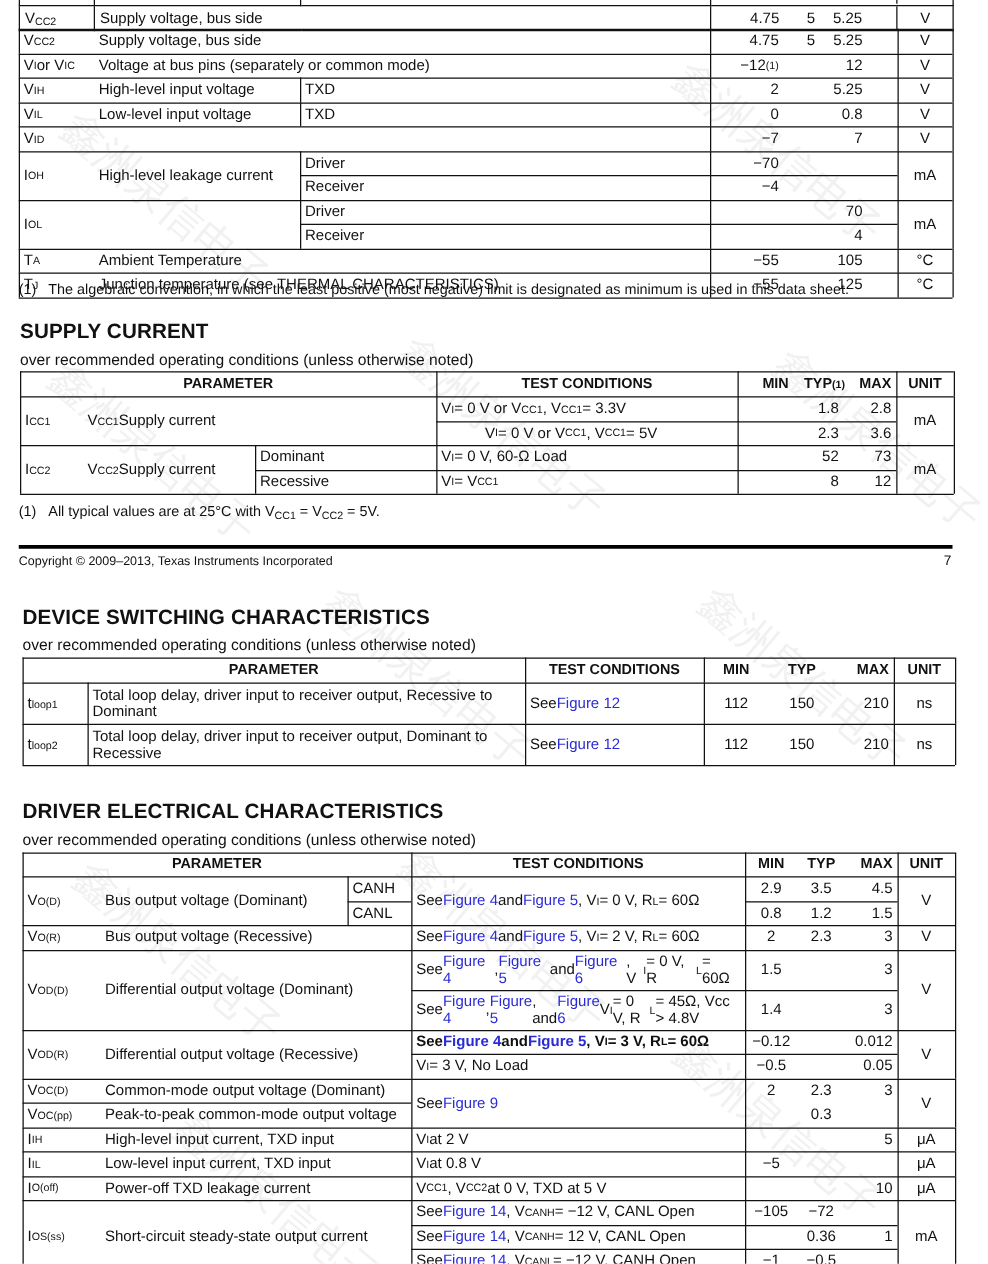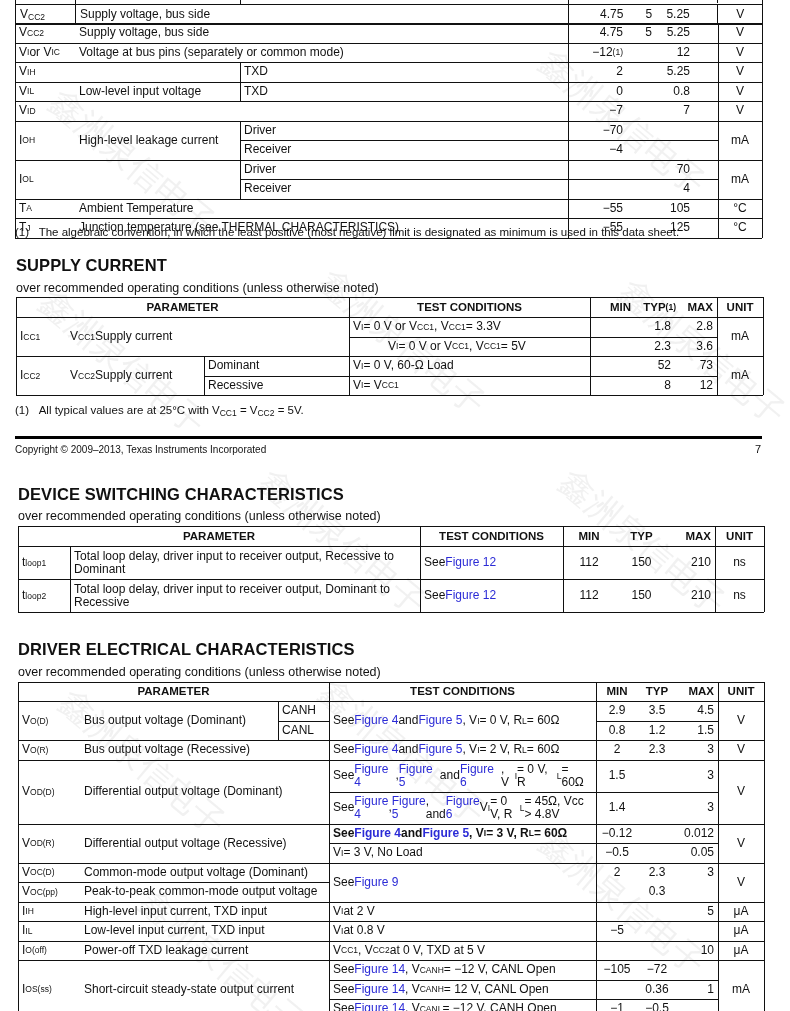--- a/index.html
+++ b/index.html
@@ -92,20 +92,21 @@
     <div style="position: absolute; left: 612px; top: 19.5px; width: 29px; height: 19.5px; box-sizing: border-box; display: flex; align-items: center; padding: 0px 4px; font-size: 12px; line-height: 13px; justify-content: flex-end; white-space: nowrap;"></div>
     <div style="position: absolute; left: 641px; top: 19.5px; width: 38px; height: 19.5px; box-sizing: border-box; display: flex; align-items: center; padding: 0px 4px; font-size: 12px; line-height: 13px; justify-content: flex-end; white-space: nowrap;">12</div>
     <div style="position: absolute; left: 703px; top: 19.5px; width: 44px; height: 19.5px; box-sizing: border-box; display: flex; align-items: center; padding: 0px 4px; font-size: 12px; line-height: 13px; justify-content: center; white-space: nowrap;">V</div>
     <div style="position: absolute; left: 0px; top: 19.5px; width: 747px; height: 0px; border-top: 1.3px solid rgb(17, 17, 17);"></div>
     <div style="position: absolute; left: 0px; top: 19.5px; width: 0px; height: 19.5px; border-left: 1.3px solid rgb(17, 17, 17);"></div>
     <div style="position: absolute; left: 60px; top: 19.5px; width: 0px; height: 0px; border-left: 1.3px solid rgb(17, 17, 17);"></div>
     <div style="position: absolute; left: 553px; top: 19.5px; width: 0px; height: 19.5px; border-left: 1.3px solid rgb(17, 17, 17);"></div>
     <div style="position: absolute; left: 703px; top: 19.5px; width: 0px; height: 19.5px; border-left: 1.3px solid rgb(17, 17, 17);"></div>
     <div style="position: absolute; left: 747px; top: 19.5px; width: 0px; height: 19.5px; border-left: 1.3px solid rgb(17, 17, 17);"></div>
     <div style="position: absolute; left: 0px; top: 39px; width: 60px; height: 19.5px; box-sizing: border-box; display: flex; align-items: center; padding: 0px 4px; font-size: 12px; line-height: 13px; white-space: nowrap;">V<sub>IH</sub></div>
+    <div style="position: absolute; left: 60px; top: 39px; width: 165px; height: 19.5px; box-sizing: border-box; display: flex; align-items: center; padding: 0px 4px; font-size: 12px; line-height: 13px; white-space: nowrap;">High-level input voltage</div>
     <div style="position: absolute; left: 225px; top: 39px; width: 328px; height: 19.5px; box-sizing: border-box; display: flex; align-items: center; padding: 0px 4px; font-size: 12px; line-height: 13px; white-space: nowrap;">TXD</div>
     <div style="position: absolute; left: 225px; top: 39px; width: 0px; height: 19.5px; border-left: 1.3px solid rgb(17, 17, 17);"></div>
     <div style="position: absolute; left: 553px; top: 39px; width: 59px; height: 19.5px; box-sizing: border-box; display: flex; align-items: center; padding: 0px 4px; font-size: 12px; line-height: 13px; justify-content: flex-end; white-space: nowrap;">2</div>
     <div style="position: absolute; left: 612px; top: 39px; width: 29px; height: 19.5px; box-sizing: border-box; display: flex; align-items: center; padding: 0px 4px; font-size: 12px; line-height: 13px; justify-content: flex-end; white-space: nowrap;"></div>
     <div style="position: absolute; left: 641px; top: 39px; width: 38px; height: 19.5px; box-sizing: border-box; display: flex; align-items: center; padding: 0px 4px; font-size: 12px; line-height: 13px; justify-content: flex-end; white-space: nowrap;">5.25</div>
     <div style="position: absolute; left: 703px; top: 39px; width: 44px; height: 19.5px; box-sizing: border-box; display: flex; align-items: center; padding: 0px 4px; font-size: 12px; line-height: 13px; justify-content: center; white-space: nowrap;">V</div>
     <div style="position: absolute; left: 0px; top: 39px; width: 747px; height: 0px; border-top: 1.3px solid rgb(17, 17, 17);"></div>
     <div style="position: absolute; left: 0px; top: 39px; width: 0px; height: 19.5px; border-left: 1.3px solid rgb(17, 17, 17);"></div>
     <div style="position: absolute; left: 60px; top: 39px; width: 0px; height: 0px; border-left: 1.3px solid rgb(17, 17, 17);"></div>
     <div style="position: absolute; left: 553px; top: 39px; width: 0px; height: 19.5px; border-left: 1.3px solid rgb(17, 17, 17);"></div>

